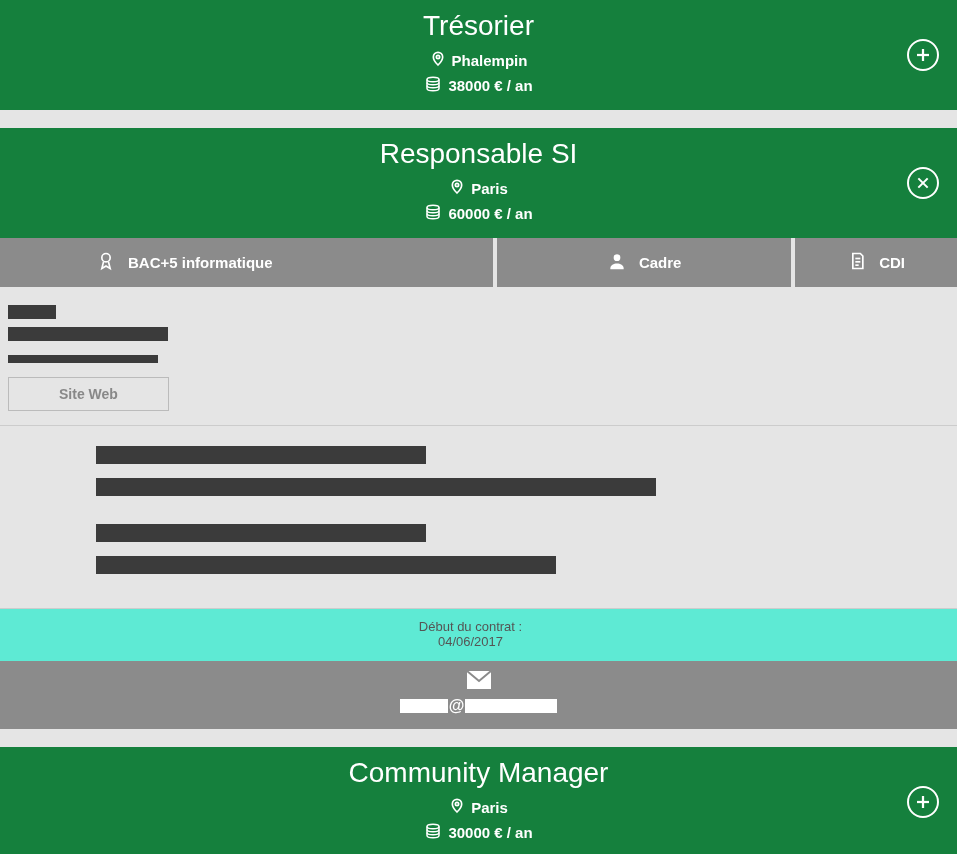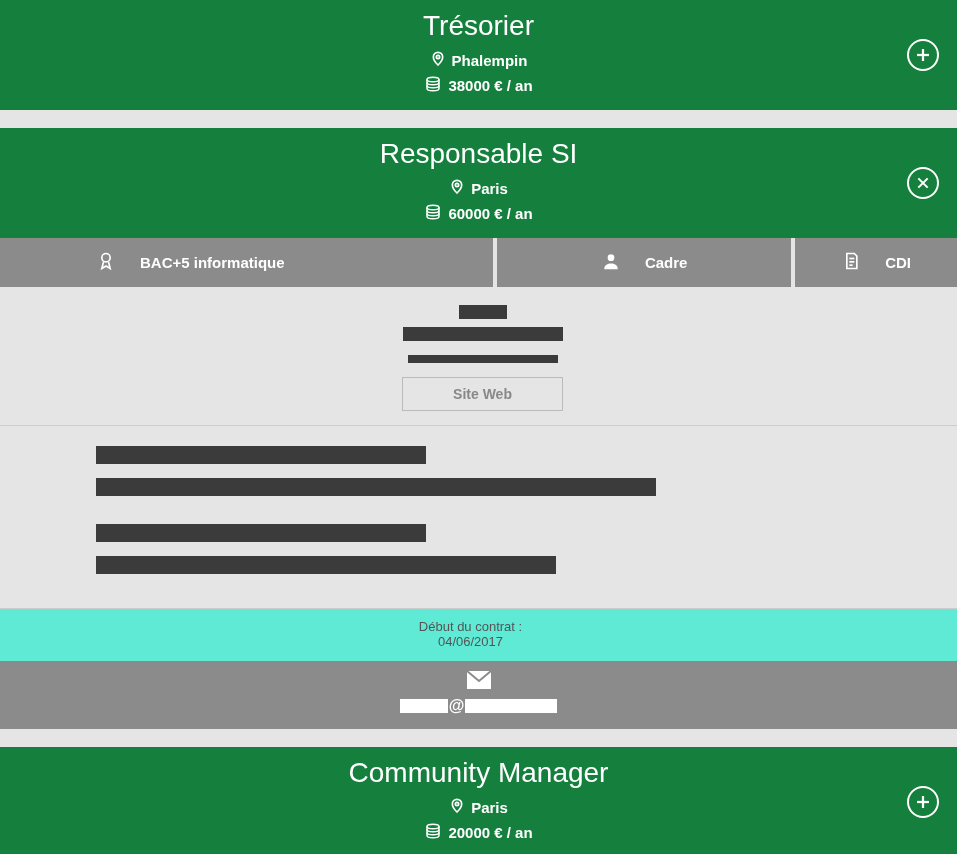--- a/index.html
+++ b/index.html
@@ -54,30 +54,29 @@
     gap: 4px;
     background: #e5e5e5;
   }
   .meta-cell {
     flex: 1;
     background: #8b8b8b;
     color: #fff;
     display: flex;
     align-items: center;
     justify-content: center;
-    gap: 24px;
+    gap: 12px;
     padding: 12px 0;
     font-weight: bold;
     font-size: 15px;
   }
   .meta-cell:first-child { flex: 1.35; justify-content: flex-start; padding-left: 96px; }
   .meta-cell:last-child { flex: 0.55; }
   .info-block {
     background: #e5e5e5;
-    text-align: center;
     padding: 18px 0 14px 8px;
   }
   .redact {
     background: #3b3b3b;
     height: 14px;
     display: inline-block;
   }
   .site-btn {
     display: inline-block;
     border: 1px solid #bbb;
@@ -267,21 +266,21 @@
     </div>
     <div class="job-salary">
       <span>
         <svg width="18" height="18" viewBox="0 0 24 24" fill="none" stroke="#fff" stroke-width="2">
             <ellipse cx="12" cy="6" rx="8" ry="3"></ellipse>
             <path d="M4 6v4c0 1.7 3.6 3 8 3s8-1.3 8-3V6"></path>
             <path d="M4 10v4c0 1.7 3.6 3 8 3s8-1.3 8-3v-4"></path>
             <path d="M4 14v4c0 1.7 3.6 3 8 3s8-1.3 8-3v-4"></path>
           </svg>
       </span>
-      <span>20000 € / an</span>
+      <span>30000 € / an</span>
     </div>
     <div class="circle-btn">
       <svg width="18" height="18" viewBox="0 0 24 24" fill="none" stroke-width="3">
           <line x1="12" y1="4" x2="12" y2="20"></line>
           <line x1="4" y1="12" x2="20" y2="12"></line>
         </svg>
     </div>
   </div>
 </div>
 

